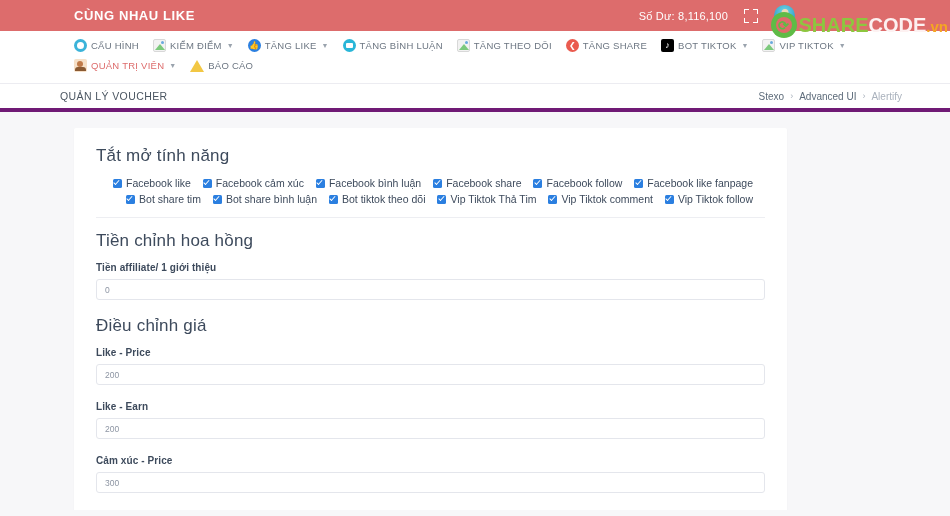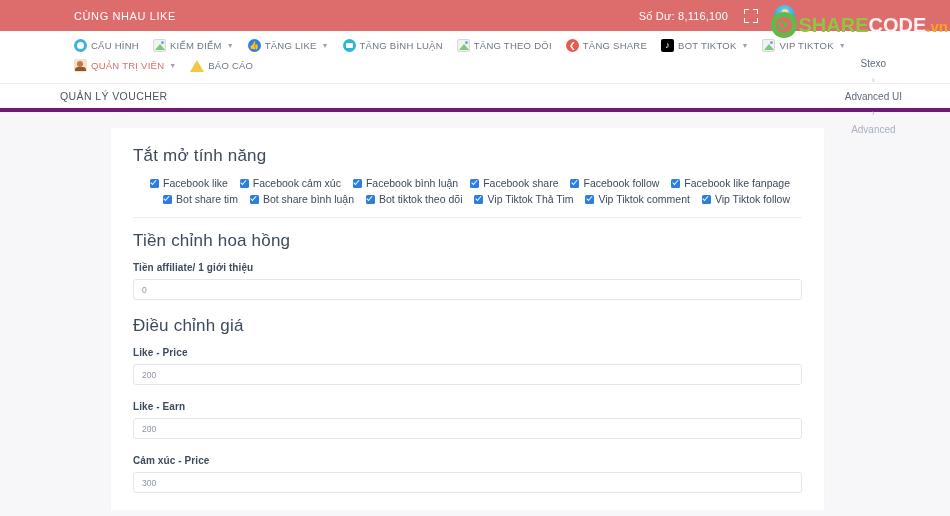--- a/index.html
+++ b/index.html
@@ -14,22 +14,22 @@
   .topbar {
     position: relative;
     height: 31px;
     background: #dd6c6c;
     display: flex;
     align-items: center;
     padding: 0 0 0 74px;
   }
   .brand-title {
     color: #ffffff;
-    font-size: 11px;
-    font-weight: normal;
+    font-size: 13px;
+    font-weight: bold;
     letter-spacing: 0.6px;
     white-space: nowrap;
   }
   .topbar-right {
     margin-left: auto;
     display: flex;
     align-items: center;
     gap: 16px;
     padding-right: 155px;
   }
@@ -184,32 +184,31 @@
     background:#ffffff;
     border-bottom:4px solid #701a75;
     height: 28px;
     display:flex; align-items:center;
     padding: 0 48px 0 60px;
   }
   .page-title {
     font-size: 10.5px; color:#4a5561; letter-spacing:0.4px;
     text-transform: uppercase;
   }
-  .breadcrumb { margin-left:auto; display:flex; align-items:center; gap:6px;flex-direction:column; }
+  .breadcrumb { margin-left:auto; display:flex; align-items:center; gap:6px; }
   .crumb { font-size:10px; color:#5d6b7a; }
   .crumb.muted { color:#aab2bd; }
   .crumb-sep { font-size:9px; color:#aab2bd; }
 
   
   .content-area {
     position: relative;
     padding: 16px 12px 0 74px;
     height: 398px;
     overflow: hidden;
-    margin-left: 37px;
   }
   .card {
     width: 713px;
     background:#fff;
     border-radius: 2px;
     box-shadow: 0 1px 2px rgba(0,0,0,0.04);
     padding: 18px 22px 22px 22px;
     height: 520px;
   }
   h2.sec {
@@ -345,21 +344,21 @@
     </div>
   </nav>
 
 <div class="page-head">
   <div class="page-title">QUẢN LÝ VOUCHER</div>
   <div class="breadcrumb" id="breadcrumb">
       <span class="crumb">Stexo</span>
       <span class="crumb-sep">›</span>
       <span class="crumb">Advanced UI</span>
       <span class="crumb-sep">›</span>
-      <span class="crumb muted">Advanced</span>
+      <span class="crumb muted">Alertify</span>
     </div>
 </div>
 
 <div class="content-area">
   <div class="card">
 
     <h2 class="sec">Tắt mở tính năng</h2>
     <div id="chk-row-1" class="chk-row">
         <label class="chk">
           <span class="box"></span>

